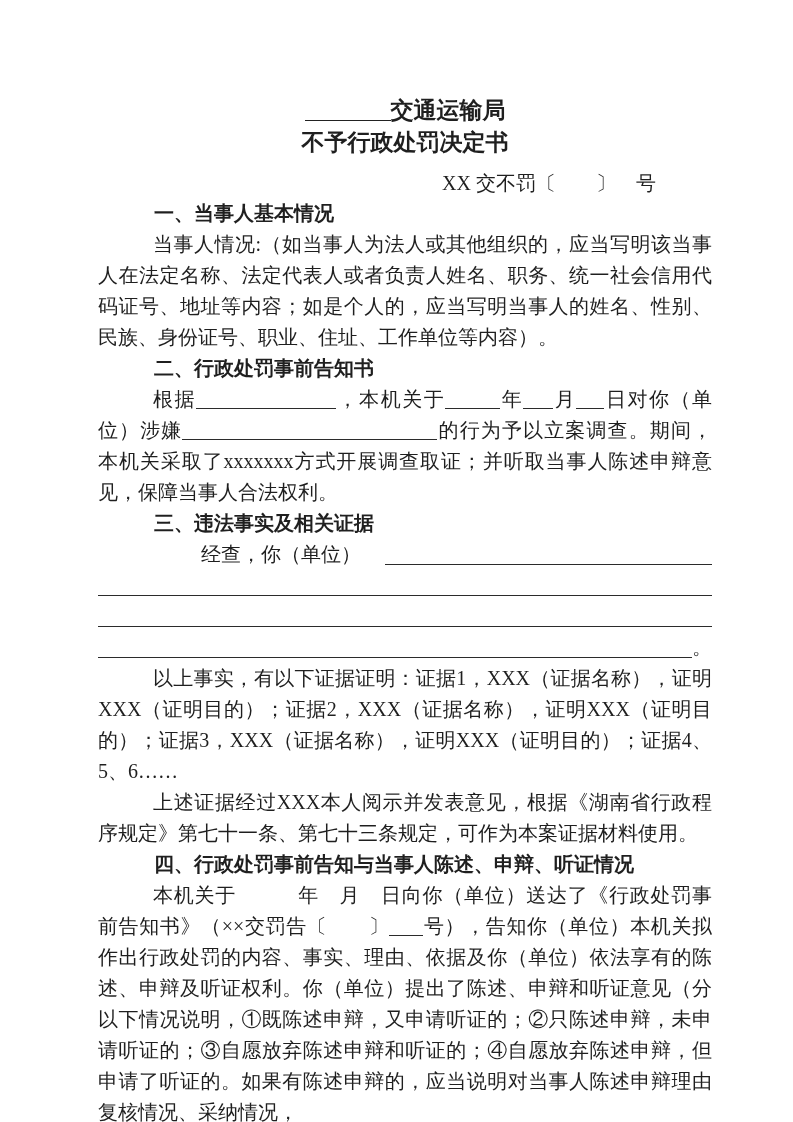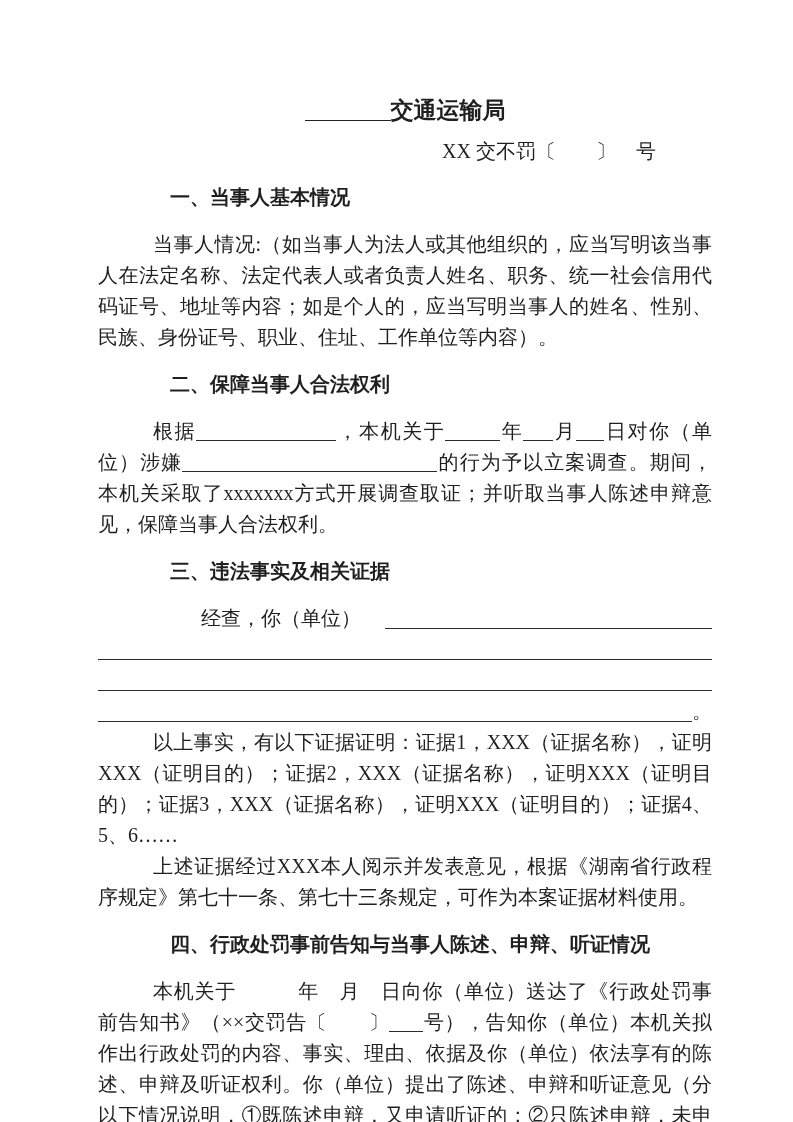--- a/index.html
+++ b/index.html
@@ -29,21 +29,21 @@
     vertical-align: -3px;
   }
   .docno {
     font-size: 20px;
     line-height: 30px;
     text-align: right;
     padding-right: 56px;
     margin-top: 9px;
   }
   .heading {
-    margin: 16px;
+    margin: 0;
     font-size: 20px;
     font-weight: 700;
     line-height: 31px;
     text-indent: 56px;
   }
   .para {
     margin: 0;
     font-size: 20px;
     line-height: 31px;
     text-align: justify;
@@ -90,28 +90,29 @@
   }
   .fill-line .tail { white-space: nowrap; }
 </style>
 </head>
 <body>
 
 <div class="page">
 
   <div class="title"><span class="title-blank"></span><span>交通运输局</span></div>
 
+  <div class="title"><span>不予行政处罚决定书</span></div>
 
   <div class="docno">XX 交不罚〔　　〕　号</div>
 
   <p class="heading">一、当事人基本情况</p>
 
   <p class="para"><span>当事人情况:</span><span class="u">（如当事人为法人或其他组织的，应当写明该当事人在法定名称、法定代表人或者负责人姓名、职务、统一社会信用代码证号、地址等内容；如是个人的，应当写明当事人的姓名、性别、民族、身份证号、职业、住址、工作单位等内容）。</span></p>
 
-  <p class="heading">二、保障当事人合法权利</p>
+  <p class="heading">二、行政处罚事前告知书</p>
 
   <p class="para"><span>根据</span><span class="blank w140"></span><span>，本机关于</span><span class="blank w55"></span><span>年</span><span class="blank w30"></span><span>月</span><span class="blank w28"></span><span>日对你（单位）涉嫌</span><span class="blank w255"></span><span>的行为予以立案调查。期间，本机关</span><span class="u">采取了xxxxxxx方式</span><span>开展调查取证；并听取当事人陈述申辩意见，保障当事人合法权利。</span></p>
 
   <p class="heading">三、违法事实及相关证据</p>
 
   <div class="flexline">
       <span class="indent"></span>
       <span>经查，你（单位）</span>
       <span class="fill"></span>
     </div>

